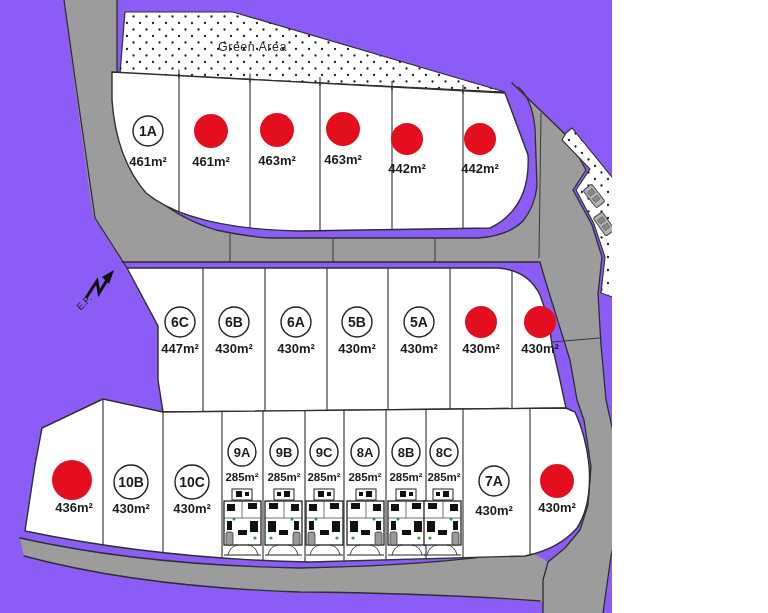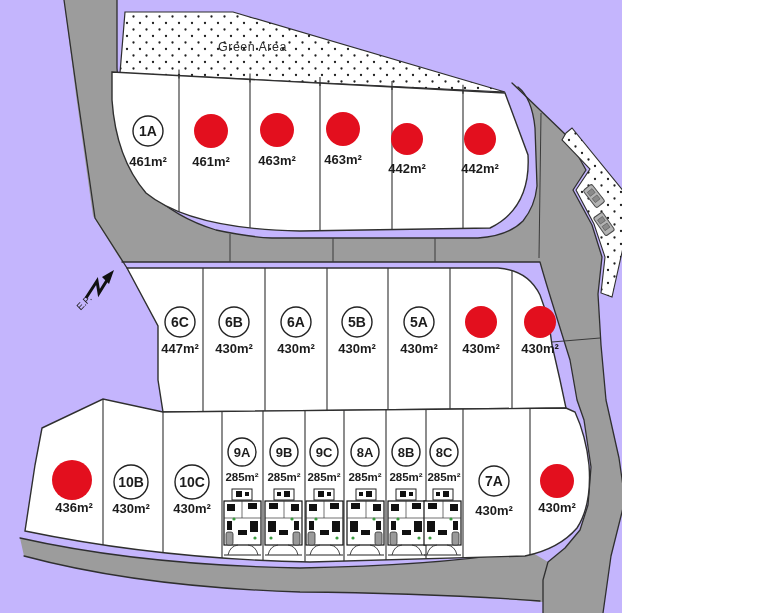--- a/index.html
+++ b/index.html
@@ -1,17 +1,17 @@
 <!DOCTYPE html>
 <html><head>
 <meta charset="utf-8">
 <style>
   html,body{margin:0;padding:0;background:#ffffff;}
-  #stage{position:relative;width:612px;height:613px;background:#c4b5fd;overflow:hidden;
-         font-family:"Liberation Sans", sans-serif;padding-left:10px;}
+  #stage{position:relative;width:612px;height:613px;background:#8b5cf6;overflow:hidden;
+         font-family:"Liberation Sans", sans-serif;}
   svg{position:absolute;left:0;top:0;}
   text{font-family:"Liberation Sans", sans-serif;}
   .area-label{font-size:13px;font-weight:bold;fill:#1c1c1c;text-anchor:middle;}
   .area-label.small{font-size:11.5px;}
   .plot-id{font-size:14px;font-weight:bold;fill:#1c1c1c;text-anchor:middle;}
   .plot-id.small{font-size:13px;}
   .id-circle{fill:#ffffff;stroke:#222222;stroke-width:1.4;}
   .divider{stroke:#2f2f2f;stroke-width:1.1;fill:none;}
   .edge{stroke:#2f2f2f;stroke-width:1.3;fill:none;stroke-linejoin:round;stroke-linecap:round;}
   .thinedge{stroke:#3a3a3a;stroke-width:1;fill:none;}

